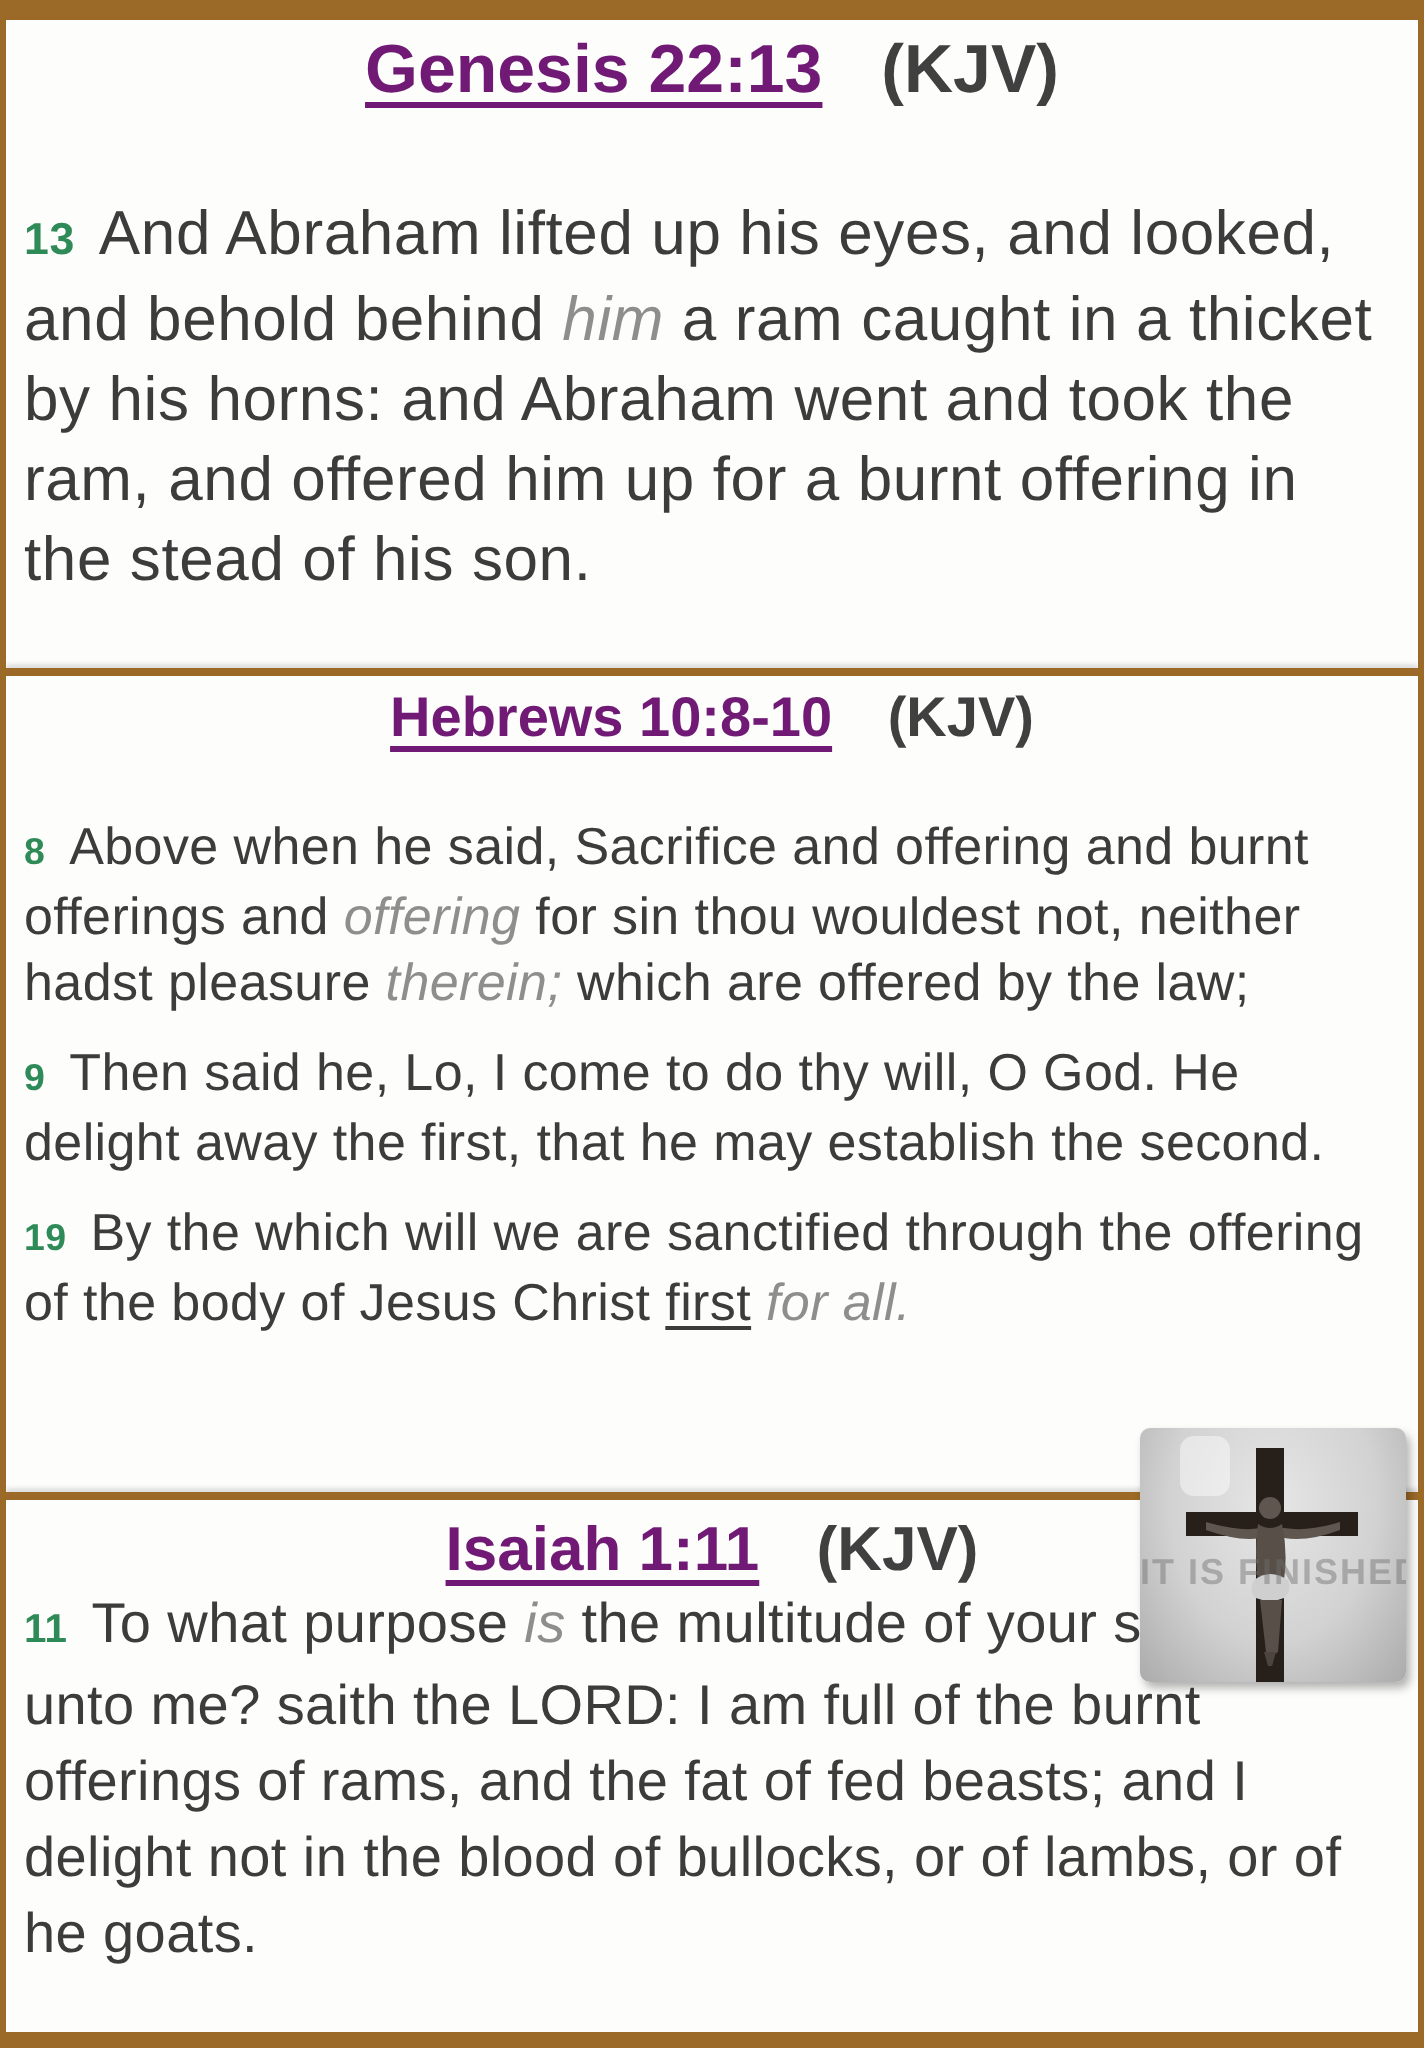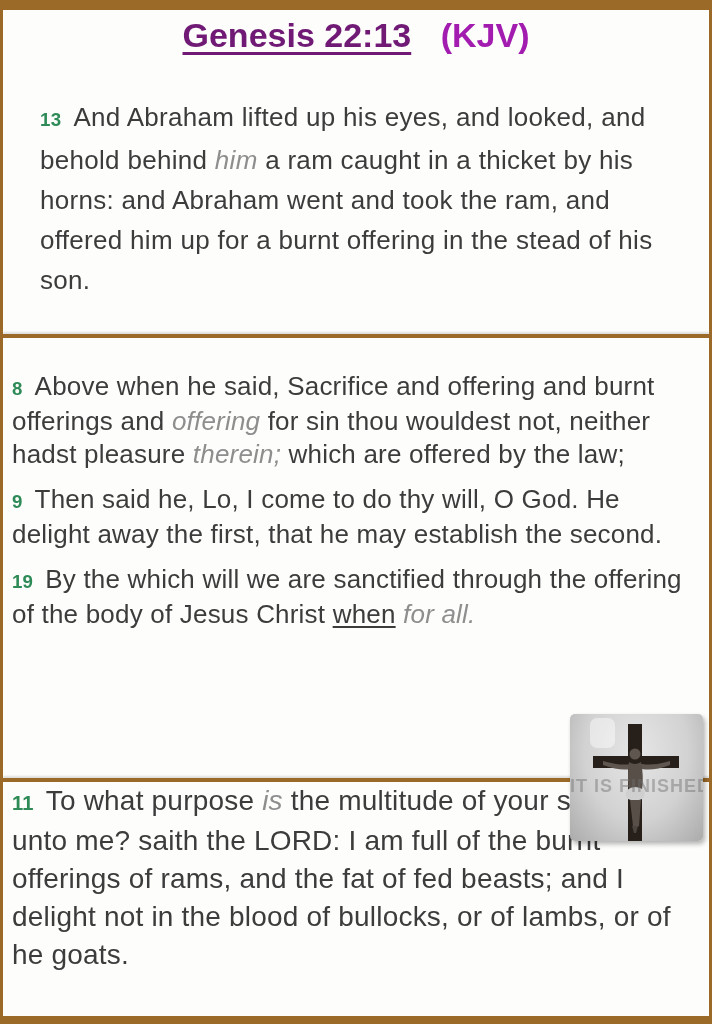--- a/index.html
+++ b/index.html
@@ -34,25 +34,25 @@
   .sec-genesis .sec-title { padding-top: 6px;  font-size: 34px; }
   .sec-hebrews .sec-title { padding-top: 5px;  font-size: 28px; }
   .sec-isaiah  .sec-title { padding-top: 7px;  font-size: 31px; }
 
   .ref {
     color: #701a75;
     text-decoration: underline;
     text-decoration-thickness: 3px;
     text-underline-offset: 5px;
   }
-  .kjv { color: #a21caf; margin-left: 20px; }
+  .kjv { color: #404040; margin-left: 20px; }
 
   .verse { color: #3C3C3C; text-align: left; }
 
-  .sec-genesis .verse { font-size: 26px; line-height: 40px; margin-top: 42px; letter-spacing: 0.3px; margin-left: 28px; }
+  .sec-genesis .verse { font-size: 31px; line-height: 40px; margin-top: 42px; letter-spacing: 0.3px; }
   .sec-hebrews .verse { font-size: 26px; line-height: 33px; margin-top: 12px; letter-spacing: 0.2px; }
   .sec-hebrews .verse:first-child { margin-top: 32px; }
   .sec-isaiah  .verse { font-size: 28px; line-height: 38px; letter-spacing: 0.2px; }
 
   .vnum {
     color: #2E8B57;
     font-weight: bold;
     font-size: 0.72em;
     margin-right: 12px;
   }
@@ -97,30 +97,38 @@
       <span class="kjv">(KJV)</span>
     </div>
     <div>
         <p class="verse"><span class="vnum">13</span><span class="seg normal">And Abraham lifted up his eyes, and looked, and behold behind </span><span class="seg italic">him</span><span class="seg normal"> a ram caught in a thicket by his horns: and Abraham went and took the ram, and offered him up for a burnt offering in the stead of his son.</span></p>
       </div>
   </div>
 
   <div class="divider"></div>
 
   <div class="section sec-hebrews">
+    <div class="sec-title">
+      <span class="ref">Hebrews 10:8-10</span>
+      <span class="kjv">(KJV)</span>
+    </div>
     <div>
         <p class="verse"><span class="vnum">8</span><span class="seg normal">Above when he said, Sacrifice and offering and burnt offerings and </span><span class="seg italic">offering</span><span class="seg normal"> for sin thou wouldest not, neither hadst pleasure </span><span class="seg italic">therein;</span><span class="seg normal"> which are offered by the law;</span></p>
         <p class="verse"><span class="vnum">9</span><span class="seg normal">Then said he, Lo, I come to do thy will, O God. He delight away the first, that he may establish the second.</span></p>
-        <p class="verse"><span class="vnum">19</span><span class="seg normal">By the which will we are sanctified through the offering of the body of Jesus Christ </span><span class="seg underline">when</span><span class="seg normal"> </span><span class="seg italic">for all.</span></p>
+        <p class="verse"><span class="vnum">19</span><span class="seg normal">By the which will we are sanctified through the offering of the body of Jesus Christ </span><span class="seg underline">first</span><span class="seg normal"> </span><span class="seg italic">for all.</span></p>
       </div>
   </div>
 
   <div class="divider"></div>
 
   <div class="section sec-isaiah">
+    <div class="sec-title">
+      <span class="ref">Isaiah 1:11</span>
+      <span class="kjv">(KJV)</span>
+    </div>
     <div>
         <p class="verse"><span class="vnum">11</span><span class="seg normal">To what purpose </span><span class="seg italic">is</span><span class="seg normal"> the multitude of your sacrifices unto me? saith the LORD: I am full of the burnt offerings of rams, and the fat of fed beasts; and I delight not in the blood of bullocks, or of lambs, or of he goats.</span></p>
       </div>
   </div>
 
   <div class="crucifix-card">
     <svg width="133" height="127" viewBox="0 0 133 127">
 
       <rect x="20" y="4" width="25" height="30" rx="7" fill="rgba(255,255,255,0.45)"></rect>
 

